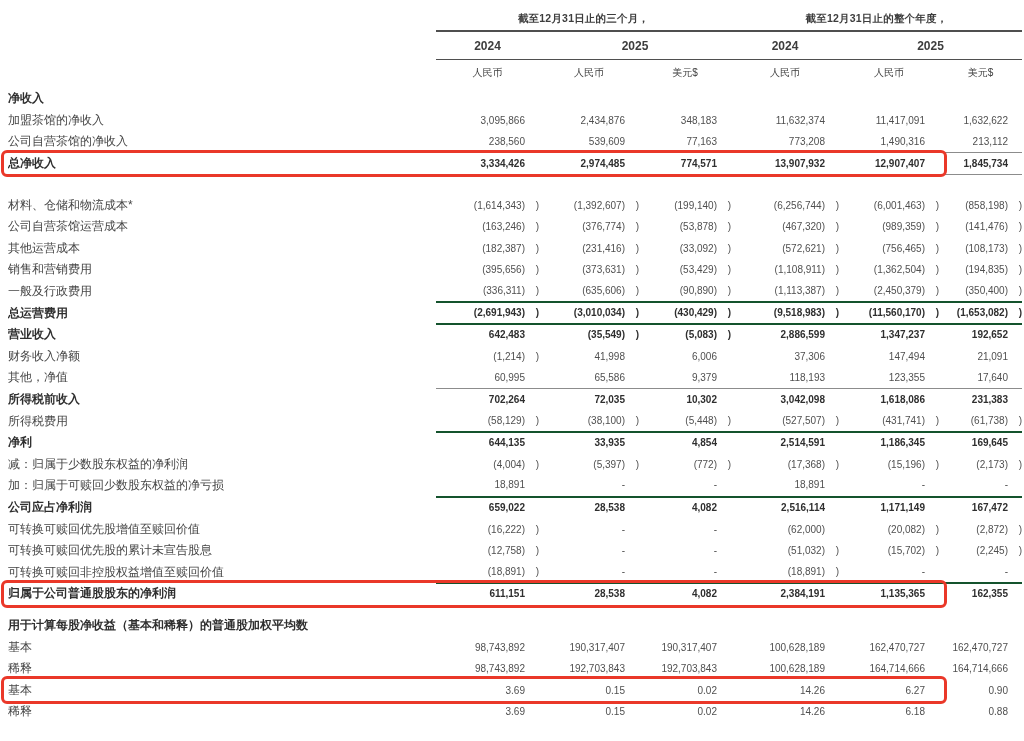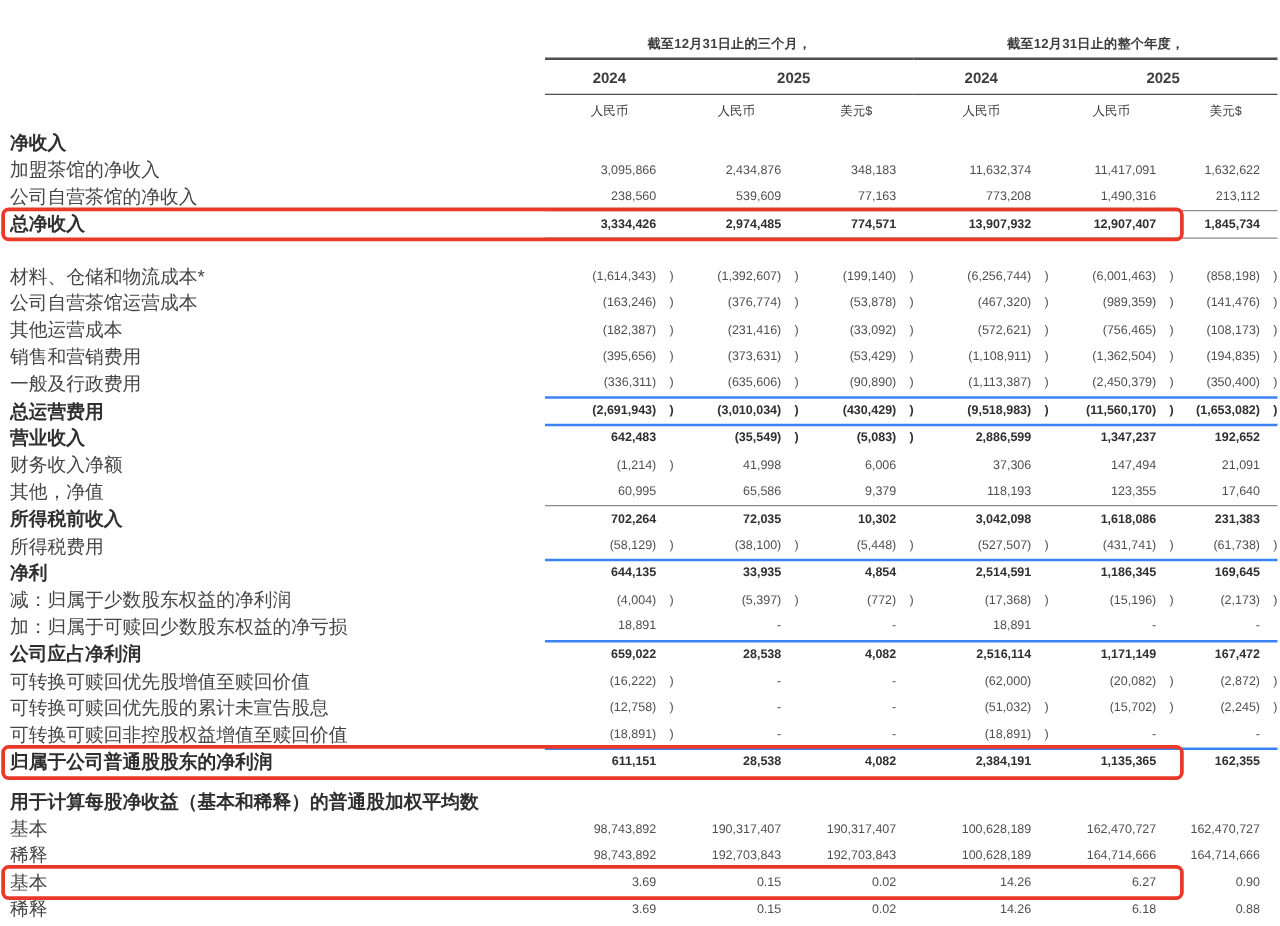--- a/index.html
+++ b/index.html
@@ -1,21 +1,21 @@
 <!DOCTYPE html>
 <html style="--accent: #ea3829;"><head>
 <meta charset="utf-8">
 <style>
   html,body{margin:0;padding:0;background:#ffffff;}
   body{
     width:1024px;height:741px;overflow:hidden;
     font-family:"Liberation Sans","DejaVu Sans",sans-serif;
     color:#4a4a4a;-webkit-font-smoothing:antialiased;
   }
-  .page{position:relative;padding:28px 2px 0 8px;box-sizing:border-box;width:948px;}
+  .page{position:relative;padding:12px 2px 0 8px;box-sizing:border-box;width:948px;}
 
   
   .hrow{display:flex;}
   .lblspace{width:428px;flex:0 0 428px;}
   .grp{ text-align:center;font-weight:700;font-size:10.5px;color:#3d3d3d;letter-spacing:.2px;}
   .grp.g1{width:295px;flex:0 0 295px;}
   .grp.g2{width:291px;flex:0 0 291px;}
   .grule{height:0;border-bottom:2px solid #4f4f4f;}
   .grule.g1{width:295px;flex:0 0 295px;}
   .grule.g2{width:291px;flex:0 0 291px;}
@@ -26,29 +26,29 @@
   .yrule .grule{border-bottom-width:1.5px;}
   .currow{margin-top:6px;margin-bottom:8px;}
   .cur{text-align:center;font-weight:400;font-size:10px;color:#3d3d3d;}
   .w1{width:103px;flex:0 0 103px;} .w2{width:100px;flex:0 0 100px;}
   .w3{width:92px; flex:0 0 92px;}  .w4{width:108px;flex:0 0 108px;}
   .w5{width:100px;flex:0 0 100px;} .w6{width:83px; flex:0 0 83px;}
   .w23{width:192px;flex:0 0 192px;} .w56{width:183px;flex:0 0 183px;}
 
   
   .row{display:flex;align-items:center;height:21.6px;position:relative;}
-  .row .lbl{width:428px;flex:0 0 428px;font-size:15px;color:#454545;white-space:nowrap;overflow:hidden;}
+  .row .lbl{width:428px;flex:0 0 428px;font-size:12px;color:#454545;white-space:nowrap;overflow:hidden;}
   .nums{display:flex;height:100%;align-items:center;flex:0 0 586px;justify-content:space-between;}
   .cell{display:flex;justify-content:flex-end;align-items:center;height:100%;box-sizing:border-box;}
   .cell .v{font-size:10px;color:#4f4f4f;white-space:pre;}
   .cell .s{width:14px;flex:0 0 14px;font-size:10px;color:#4f4f4f;text-align:right;}
   .row.bold .lbl,.row.bold .v,.row.bold .s{font-weight:700;color:#2f2f2f;}
   .row.section .lbl{font-weight:700;color:#2f2f2f;}
   .rule-thin  .nums{border-bottom:1px solid #8c8c8c;}
-  .rule-thick .nums{border-bottom:2px solid #3b82f6;}
+  .rule-thick .nums{border-bottom:2px solid #14532d;}
   .hl-box{position:absolute;left:-7px;right:-1px;top:-3px;bottom:-3px;
           border:3px solid var(--accent,#ea3829);border-radius:6px;pointer-events:none;}
 </style>
 </head>
 <body>
 
 <div class="page">
 
   <div class="hrow">
     <div class="lblspace"></div>

